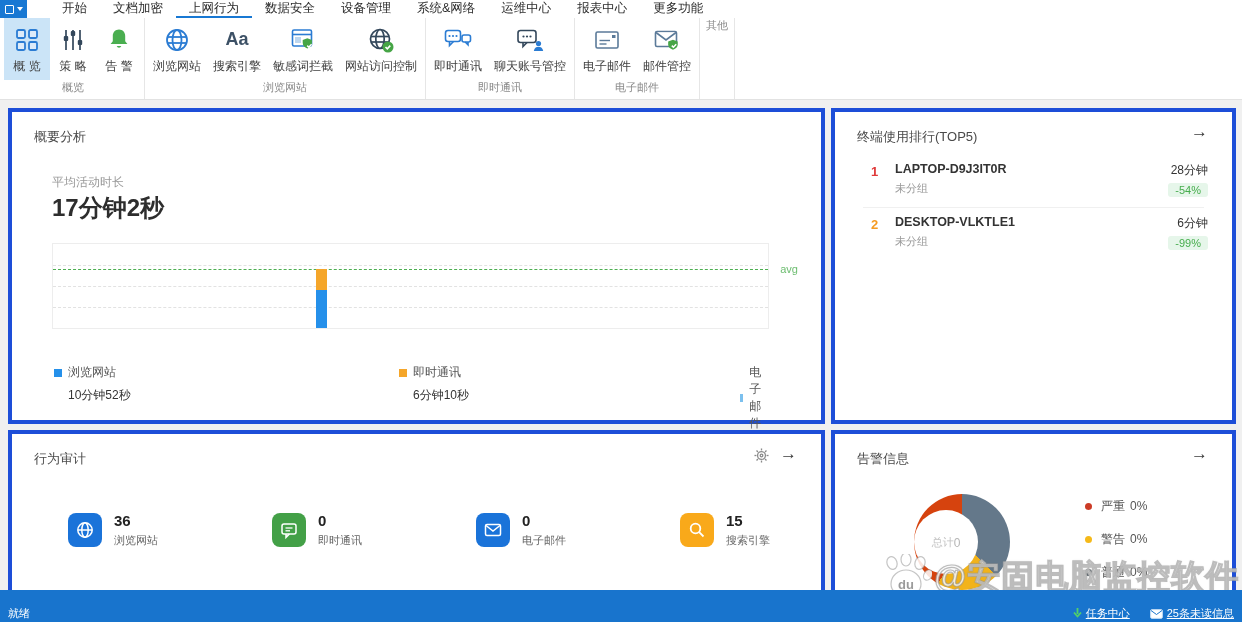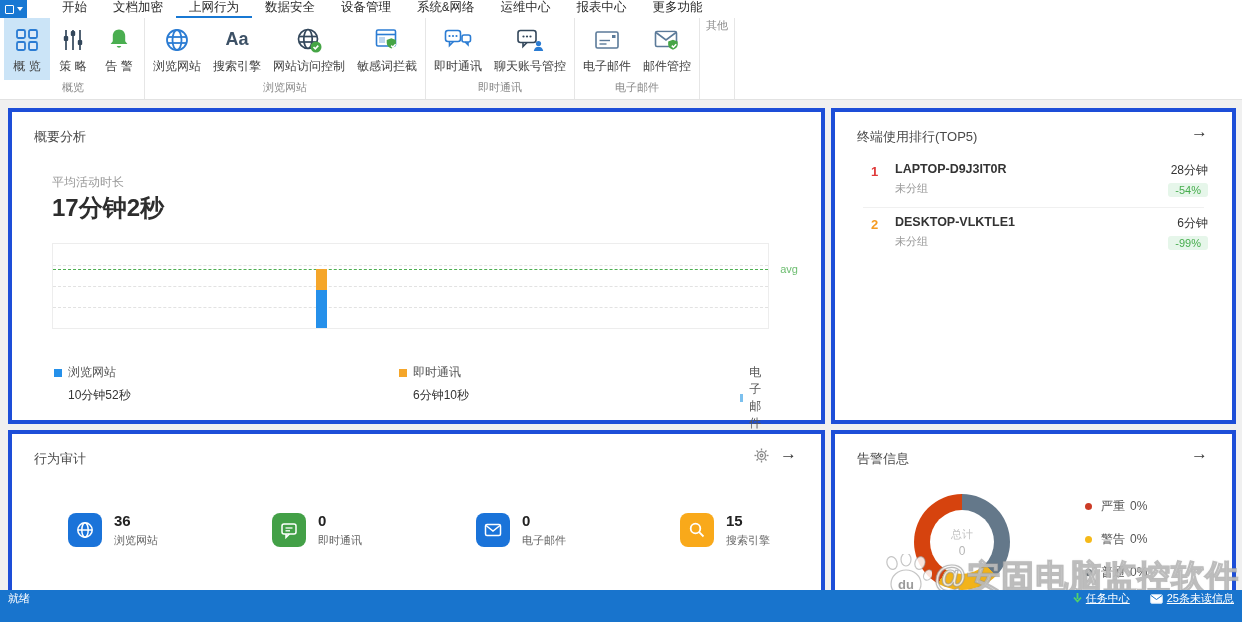--- a/index.html
+++ b/index.html
@@ -5,21 +5,21 @@
   * { margin:0; padding:0; box-sizing:border-box; }
   html,body { width:1242px; height:622px; overflow:hidden; }
   body { position:relative; background:#f0f0f0; font-family:"Liberation Sans",sans-serif; color:#333; }
 
   
   .menubar { position:absolute; top:0; left:0; right:0; height:18px; background:#fff; display:flex; align-items:stretch; z-index:5; }
   .appbtn { width:27px; background:#1878d3; display:flex; align-items:center; justify-content:center; gap:3px; cursor:pointer; }
   .appbtn .win { width:9px; height:9px; border:1.5px solid #fff; border-radius:1px; }
   .appbtn .caret { width:0; height:0; border-left:3px solid transparent; border-right:3px solid transparent; border-top:4px solid #fff; }
   .tabs { display:flex; margin-left:22px; }
-  .tab { padding:0 13px; font-size:12.5px; color:#2b2b2b; line-height:17px; cursor:pointer;font-family:Liberation Mono, monospace; }
+  .tab { padding:0 13px; font-size:12.5px; color:#2b2b2b; line-height:17px; cursor:pointer; }
   .tab.active { border-bottom:2px solid #1878d3; }
 
   
   .ribbon { position:absolute; top:18px; left:0; right:0; height:82px; background:#fff; border-bottom:1px solid #e2e2e2; display:flex; align-items:stretch; padding-left:2px; z-index:4; }
   .rgroup { display:flex; flex-direction:column; border-right:1px solid #e6e6e6; }
   .rgroup-items { flex:1; display:flex; align-items:stretch; padding:0 2px; }
   .rgroup-label { font-size:11px; color:#8a8a8a; text-align:center; padding:0 6px 4px; }
   .ritem { display:flex; flex-direction:column; align-items:center; justify-content:flex-start; padding:6px 6px 2px; min-width:46px; cursor:pointer; }
   .ritem .ricon { height:32px; display:flex; align-items:center; justify-content:center; }
   .ritem .rlabel { font-size:12px; color:#404040; margin-top:2px; white-space:nowrap; }
@@ -65,34 +65,34 @@
   
   .cards { position:absolute; left:56px; top:78px; display:flex; }
   .card { width:204px; display:flex; align-items:center; cursor:pointer; }
   .card-icon { width:34px; height:34px; border-radius:8px; display:flex; align-items:center; justify-content:center; flex:none; }
   .card-text { margin-left:12px; }
   .card-value { font-size:15px; font-weight:bold; color:#222; }
   .card-label { font-size:11px; color:#666; margin-top:4px; }
 
   
   .donut { position:absolute; left:79px; top:60px; width:96px; height:96px; border-radius:50%; }
-  .donut-hole { position:absolute; left:16px; top:16px; width:64px; height:64px; background:#fff; border-radius:50%; display:flex; flex-direction:column; align-items:center; justify-content:center; }
+  .donut-hole { position:absolute; left:0; top:16px; width:64px; height:64px; background:#fff; border-radius:50%; display:flex; flex-direction:row; align-items:center; justify-content:center; }
   .donut-label { font-size:11px; color:#c2c2c2; }
   .donut-value { font-size:12px; color:#b5b5b5; margin-top:2px; }
   .alegend { position:absolute; left:250px; top:66px; }
   .al-row { display:flex; align-items:center; height:12px; margin-bottom:21px; font-size:12px; color:#555; }
   .al-dot { width:7px; height:7px; border-radius:50%; margin-right:9px; flex:none; }
   .al-row .gap { width:5px; }
 
   
   .watermark { position:absolute; left:882px; top:554px; display:flex; align-items:center; z-index:50; pointer-events:none; }
   .wm-text { font-size:33px; font-weight:bold; letter-spacing:1px; color:rgba(255,255,255,0.82); -webkit-text-stroke:1.2px rgba(150,150,150,0.62); text-shadow:0 0 2px rgba(130,130,130,0.25); white-space:nowrap; margin-left:2px; }
 
   
-  .statusbar { position:absolute; bottom:0; left:0; right:0; height:15px; background:#1874cd; color:#fff; font-size:11px; display:flex; align-items:flex-end; padding:16px 8px; z-index:60; }
+  .statusbar { position:absolute; bottom:0; left:0; right:0; height:15px; background:#1874cd; color:#fff; font-size:11px; display:flex; align-items:flex-start; padding:16px 8px; z-index:60; }
   .sb-right { margin-left:auto; display:flex; align-items:center; gap:5px;text-decoration:underline; }
   .sb-item { display:flex; align-items:center; gap:4px; cursor:pointer; }
   .sb-sep { width:10px; }
 </style>
 </head>
 <body>
 
 <div class="menubar">
   <div class="appbtn">
     <span class="win"></span>
@@ -177,45 +177,45 @@
         <span class="ricon">
           <svg width="28" height="28" viewBox="0 0 28 28">
               <text x="14" y="19" text-anchor="middle" font-size="18" font-weight="600" fill="#3d5166" font-family="Liberation Sans,sans-serif">Aa</text>
             </svg>
         </span>
         <span class="rlabel">搜索引擎</span>
       </div>
       <div class="ritem">
         <span class="ricon">
           <svg width="28" height="28" viewBox="0 0 28 28">
+              <g stroke="#2b7cd3" stroke-width="1.6" fill="#fff">
+            <rect x="3.5" y="4" width="19" height="16" rx="1.5"></rect>
+                <line x1="3.5" y1="8.5" x2="22.5" y2="8.5"></line>
+              </g>
+            <rect x="6" y="11" width="6" height="6" fill="#bcd6ef"></rect>
+            <path d="M21 14.5l5 1.8v3.4c0 2.8-2 4.8-5 5.8-3-1-5-3-5-5.8v-3.4z" fill="#46a546" transform="translate(-1,-1) scale(0.92)"></path>
+            <path d="M18.2 19.6l1.6 1.6 2.8-3" stroke="#fff" stroke-width="1.5" fill="none"></path>
+            </svg>
+        </span>
+        <span class="rlabel">敏感词拦截</span>
+      </div>
+      <div class="ritem">
+        <span class="ricon">
+          <svg width="28" height="28" viewBox="0 0 28 28">
               <g stroke="#33475b" stroke-width="1.7" fill="none">
             <circle cx="13" cy="13" r="9.5"></circle>
                 <ellipse cx="13" cy="13" rx="4.2" ry="9.5"></ellipse>
                 <line x1="4" y1="10.5" x2="22" y2="10.5"></line>
                 <line x1="4" y1="16" x2="22" y2="16"></line>
               </g>
             <circle cx="21" cy="21" r="5.5" fill="#46a546"></circle>
               <path d="M18.5 21l1.8 1.8 3-3.2" stroke="#fff" stroke-width="1.6" fill="none"></path>
             </svg>
         </span>
         <span class="rlabel">网站访问控制</span>
-      </div>
-      <div class="ritem">
-        <span class="ricon">
-          <svg width="28" height="28" viewBox="0 0 28 28">
-              <g stroke="#2b7cd3" stroke-width="1.6" fill="#fff">
-            <rect x="3.5" y="4" width="19" height="16" rx="1.5"></rect>
-                <line x1="3.5" y1="8.5" x2="22.5" y2="8.5"></line>
-              </g>
-            <rect x="6" y="11" width="6" height="6" fill="#bcd6ef"></rect>
-            <path d="M21 14.5l5 1.8v3.4c0 2.8-2 4.8-5 5.8-3-1-5-3-5-5.8v-3.4z" fill="#46a546" transform="translate(-1,-1) scale(0.92)"></path>
-            <path d="M18.2 19.6l1.6 1.6 2.8-3" stroke="#fff" stroke-width="1.5" fill="none"></path>
-            </svg>
-        </span>
-        <span class="rlabel">敏感词拦截</span>
       </div>
     </div>
     <div class="rgroup-label">浏览网站</div>
   </div>
 
   <div class="rgroup">
     <div class="rgroup-items">
       <div class="ritem">
         <span class="ricon">
           <svg width="30" height="26" viewBox="0 0 30 26">

